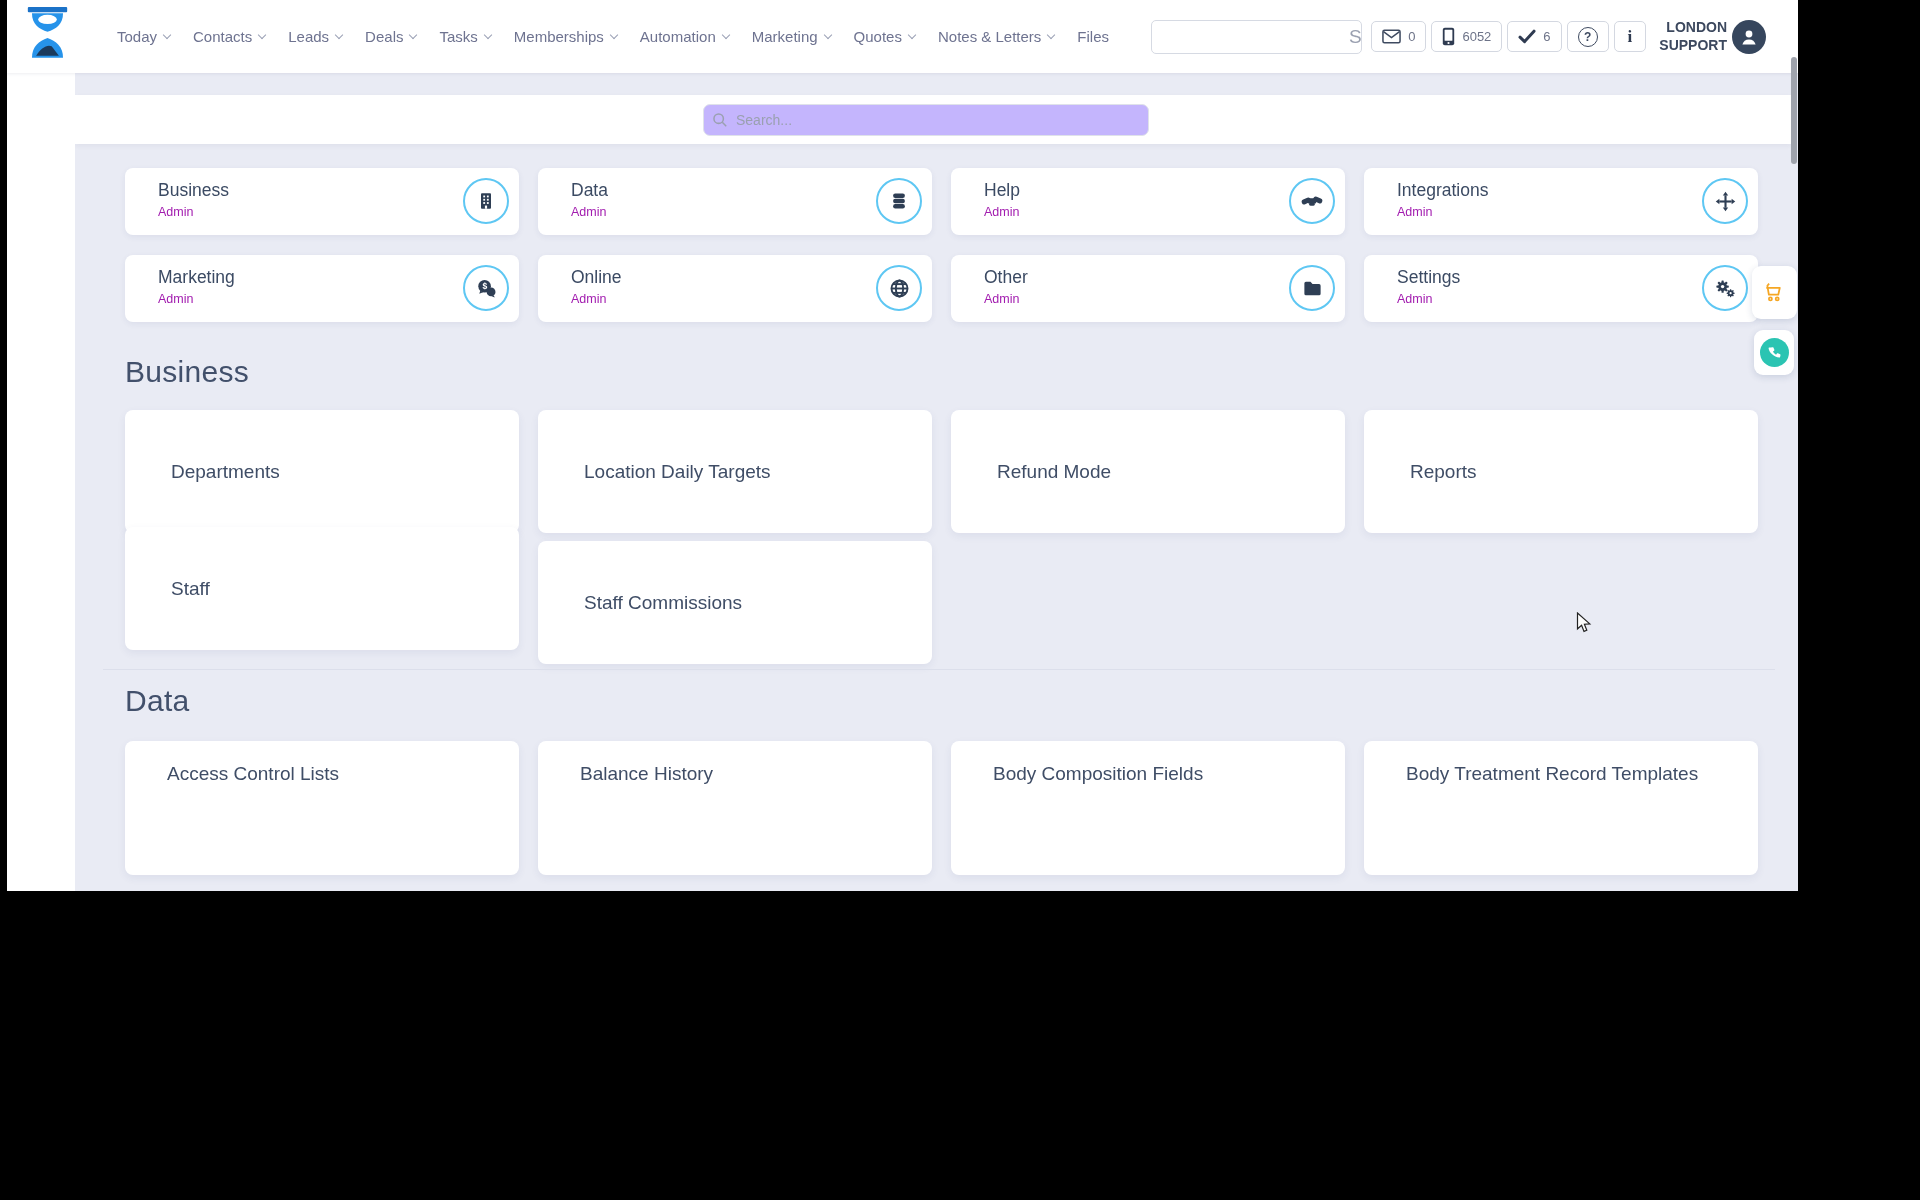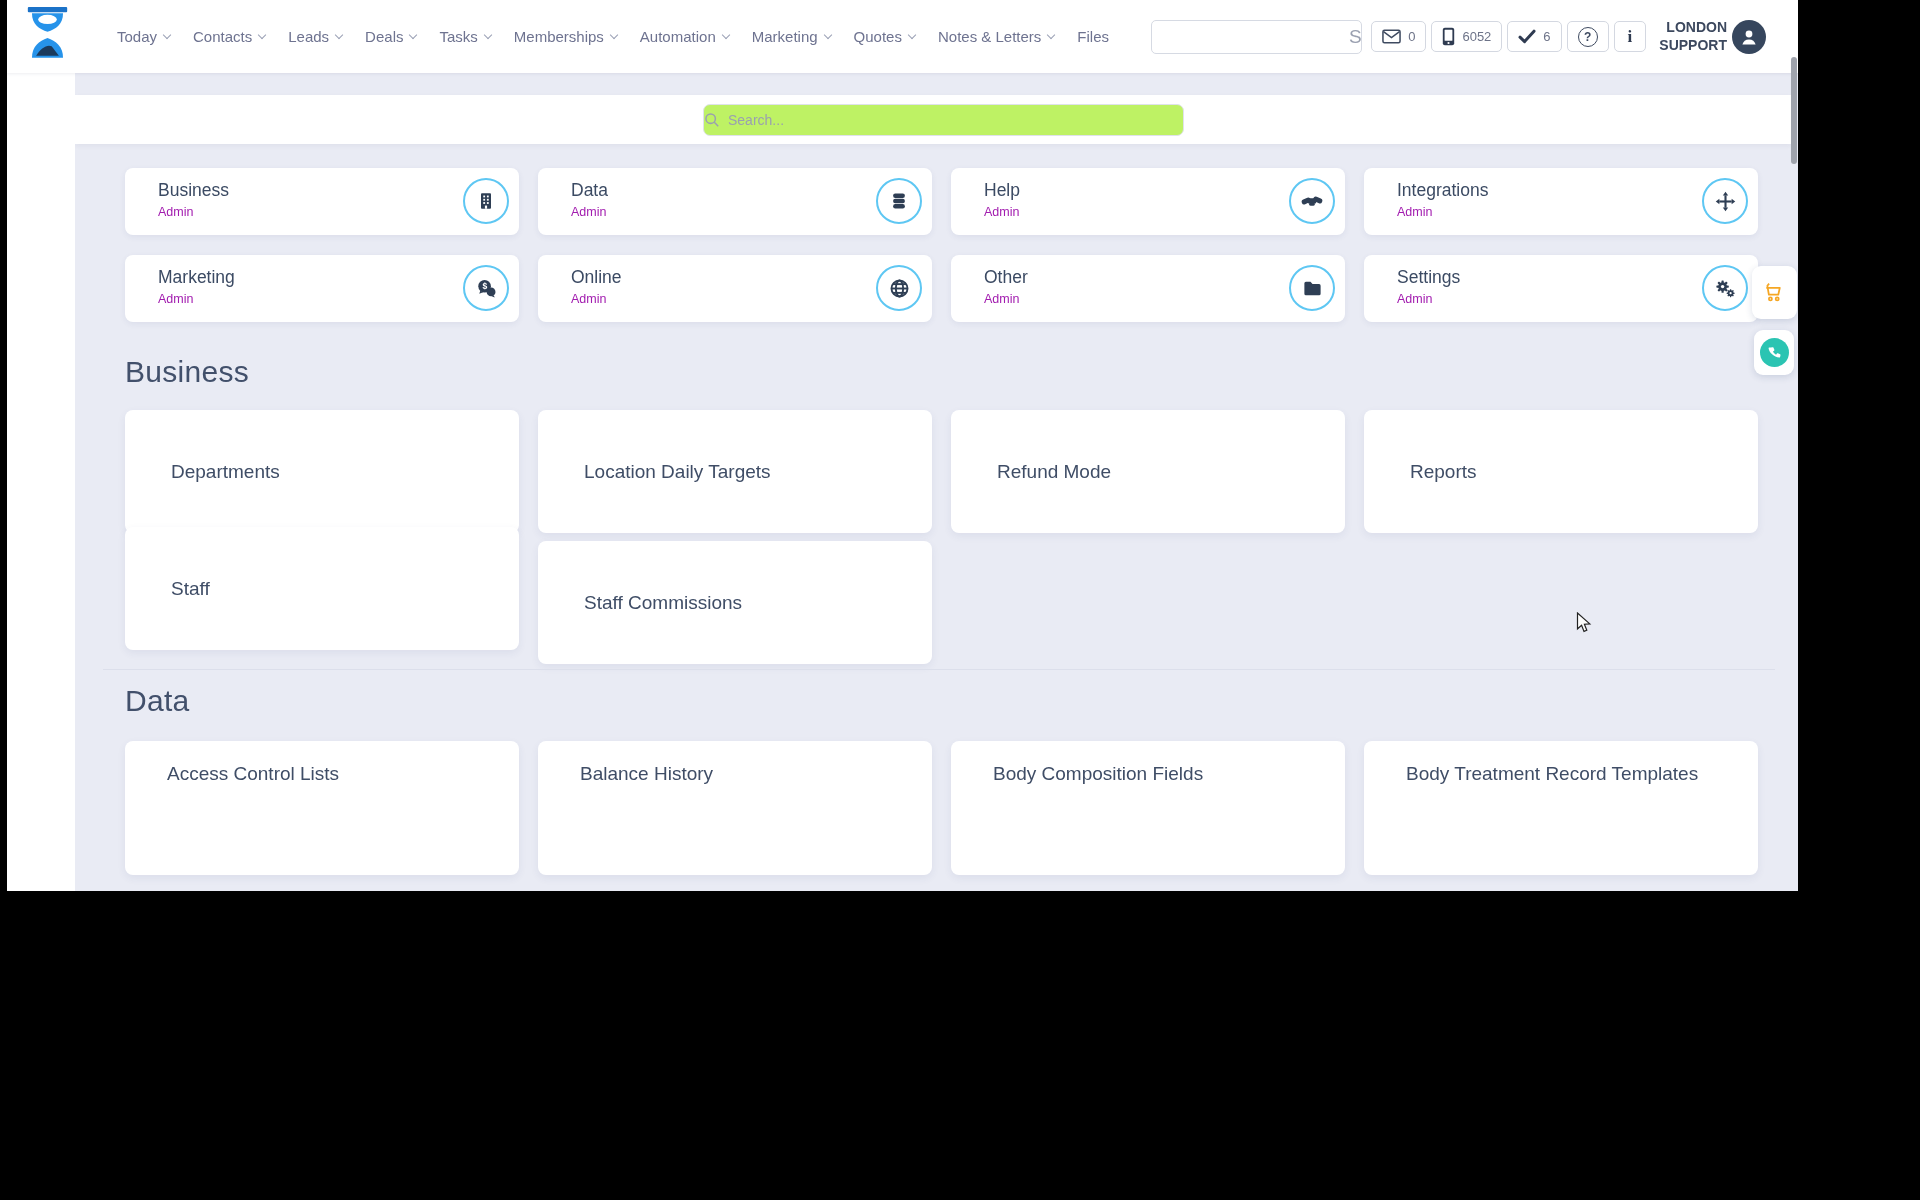--- a/index.html
+++ b/index.html
@@ -31,22 +31,22 @@
   .avatar { width:34px; height:34px; border-radius:50%; background:#36465d; display:flex; align-items:center; justify-content:center; }
 
   
   .side { position:absolute; left:0; top:73px; width:68px; bottom:0; background:#fff; z-index:5;
           display:flex; flex-direction:row; align-items:center; padding-top:49px; gap:35px; }
   .side svg { display:block; cursor:pointer; }
 
   
   .band { position:absolute; left:68px; top:95px; width:1716px; height:49px; background:#fff;
           box-shadow:0 2px 5px rgba(30,40,80,.05); }
-  .main-search { position:absolute; left:628px; top:9px; width:481px; height:32px; border:1px solid #dfe2ea;
-                 border-radius:7px; background:#bef264; display:flex; align-items:center; padding:0 0; gap:8px; }
+  .main-search { position:absolute; left:628px; top:9px; width:446px; height:32px; border:1px solid #dfe2ea;
+                 border-radius:7px; background:#c4b5fd; display:flex; align-items:center; padding:0 8px; gap:8px; }
   .main-search input { flex:1; border:0; outline:none; font-size:14px; color:#5c6378; background:transparent;
                        font-family:"Liberation Sans",sans-serif; }
   .main-search input::placeholder { color:#9aa0b0; }
 
   .cat-card { position:absolute; width:394px; height:67px; background:#fff; border-radius:8px;
               box-shadow:0 2px 6px rgba(40,60,110,.07); cursor:pointer; }
   .cat-title { position:absolute; left:33px; top:12px; font-size:17.5px; color:#3b4a63; }
   .cat-sub { position:absolute; left:33px; top:37px; font-size:12.5px; color:#a21caf; }
   .cat-ic { position:absolute; right:10px; top:10px; width:46px; height:46px; border-radius:50%;
             border:2px solid #5ec7f3; background:#fff; display:flex; align-items:center; justify-content:center; }

